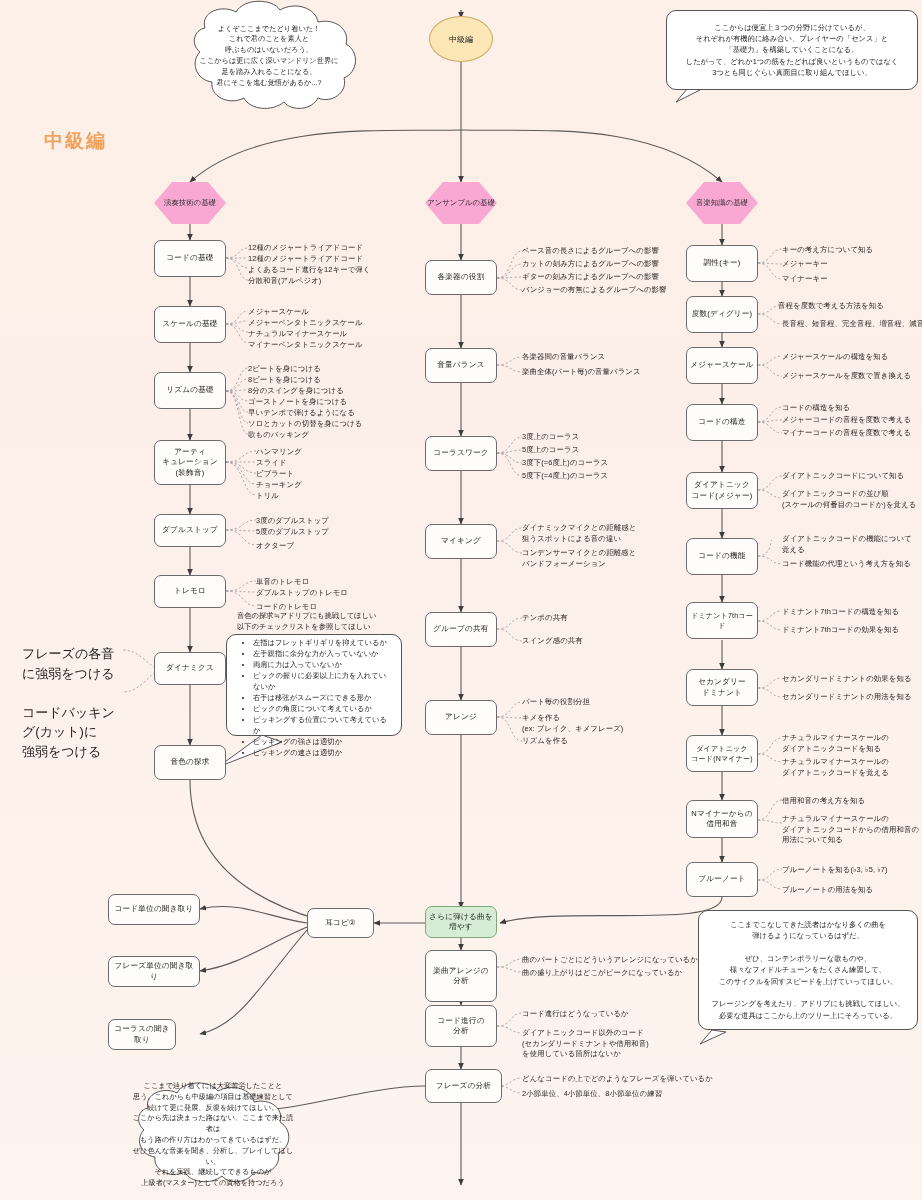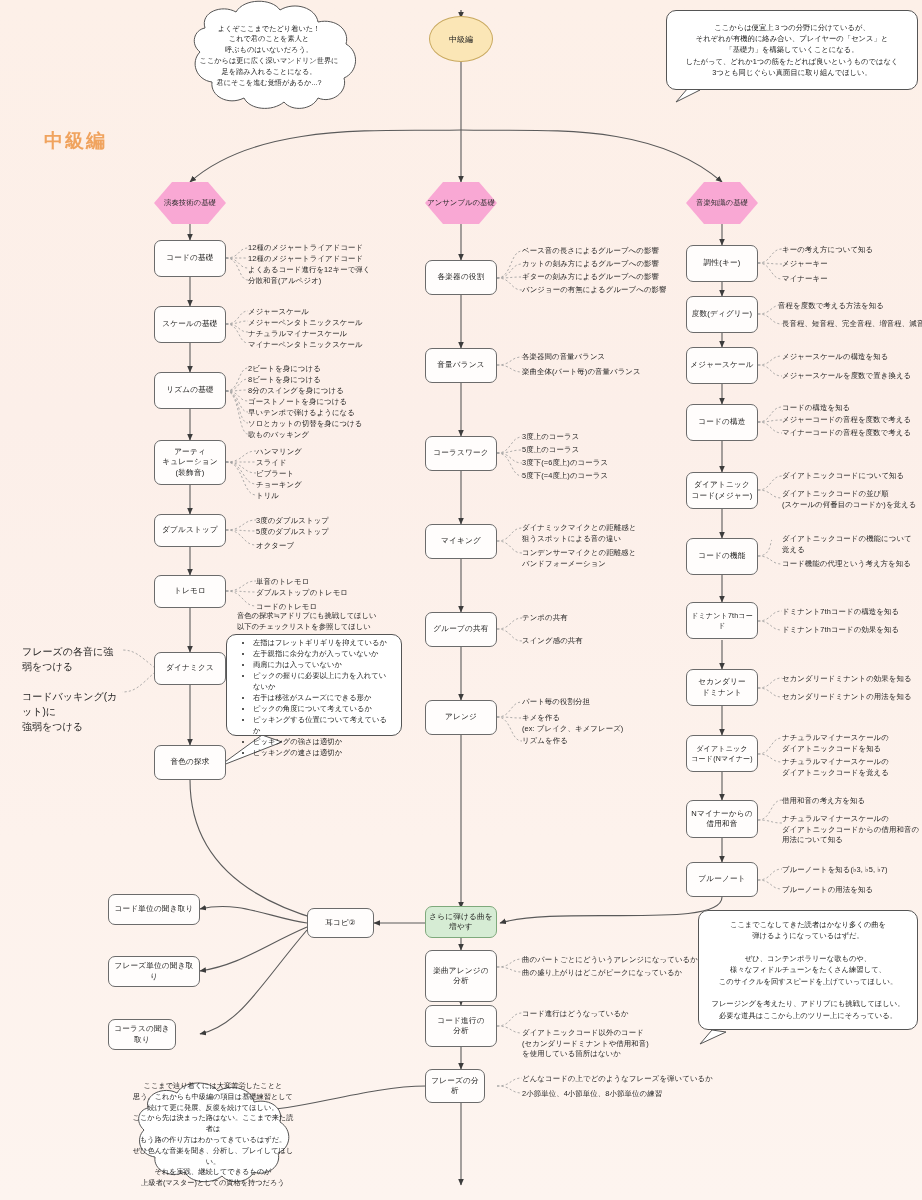--- a/index.html
+++ b/index.html
@@ -44,21 +44,21 @@
   .chk-list li{font-size:7.3px;line-height:1.5;margin:0;}
   .cloud{position:absolute;}
   .cloud .ct{
     position:absolute;left:0;top:0;width:100%;height:100%;
     display:flex;flex-direction:column;align-items:center;justify-content:center;
     font-size:7.2px;line-height:1.5;text-align:center;white-space:pre-line;color:#1b1b1b;
   }
   .bigtitle{
     position:absolute;font-size:19px;font-weight:bold;color:#f0a35e;letter-spacing:2px;
   }
-  .sidetxt{position:absolute;font-size:10px;line-height:1.5;white-space:pre-line;color:#1e1e1e;}
+  .sidetxt{position:absolute;font-size:13px;line-height:1.5;white-space:pre-line;color:#1e1e1e;}
 </style>
 </head>
 <body>
 
 <svg id="svg-layer" viewBox="0 0 922 1200">
   <defs>
     <marker id="ah" markerWidth="7" markerHeight="7" refX="5.5" refY="2.6" orient="auto">
       <path d="M0,0 L6,2.6 L0,5.2 z" fill="#3c3c3c"></path>
     </marker>
   </defs>
@@ -371,15 +371,15 @@
 <div class="leaf" style="left:522px;top:955px;">曲のパートごとにどういうアレンジになっているか</div>
 <div class="leaf" style="left:522px;top:968px;">曲の盛り上がりはどこがピークになっているか</div>
 
 <div class="node" style="left:425px;top:1005px;width:72px;height:42px;white-space:pre-line;">コード進行の
 分析</div>
 <div class="leaf" style="left:522px;top:1009px;">コード進行はどうなっているか</div>
 <div class="leaf" style="left:522px;top:1028px;">ダイアトニックコード以外のコード
 (セカンダリードミナントや借用和音)
 を使用している箇所はないか</div>
 
-<div class="node" style="left:425px;top:1069px;width:60px;height:34px;">フレーズの分析</div>
+<div class="node" style="left:425px;top:1069px;width:77px;height:34px;">フレーズの分析</div>
 <div class="leaf" style="left:522px;top:1074px;">どんなコードの上でどのようなフレーズを弾いているか</div>
 <div class="leaf" style="left:522px;top:1089px;">2小節単位、4小節単位、8小節単位の練習</div>
 
 </body></html>

